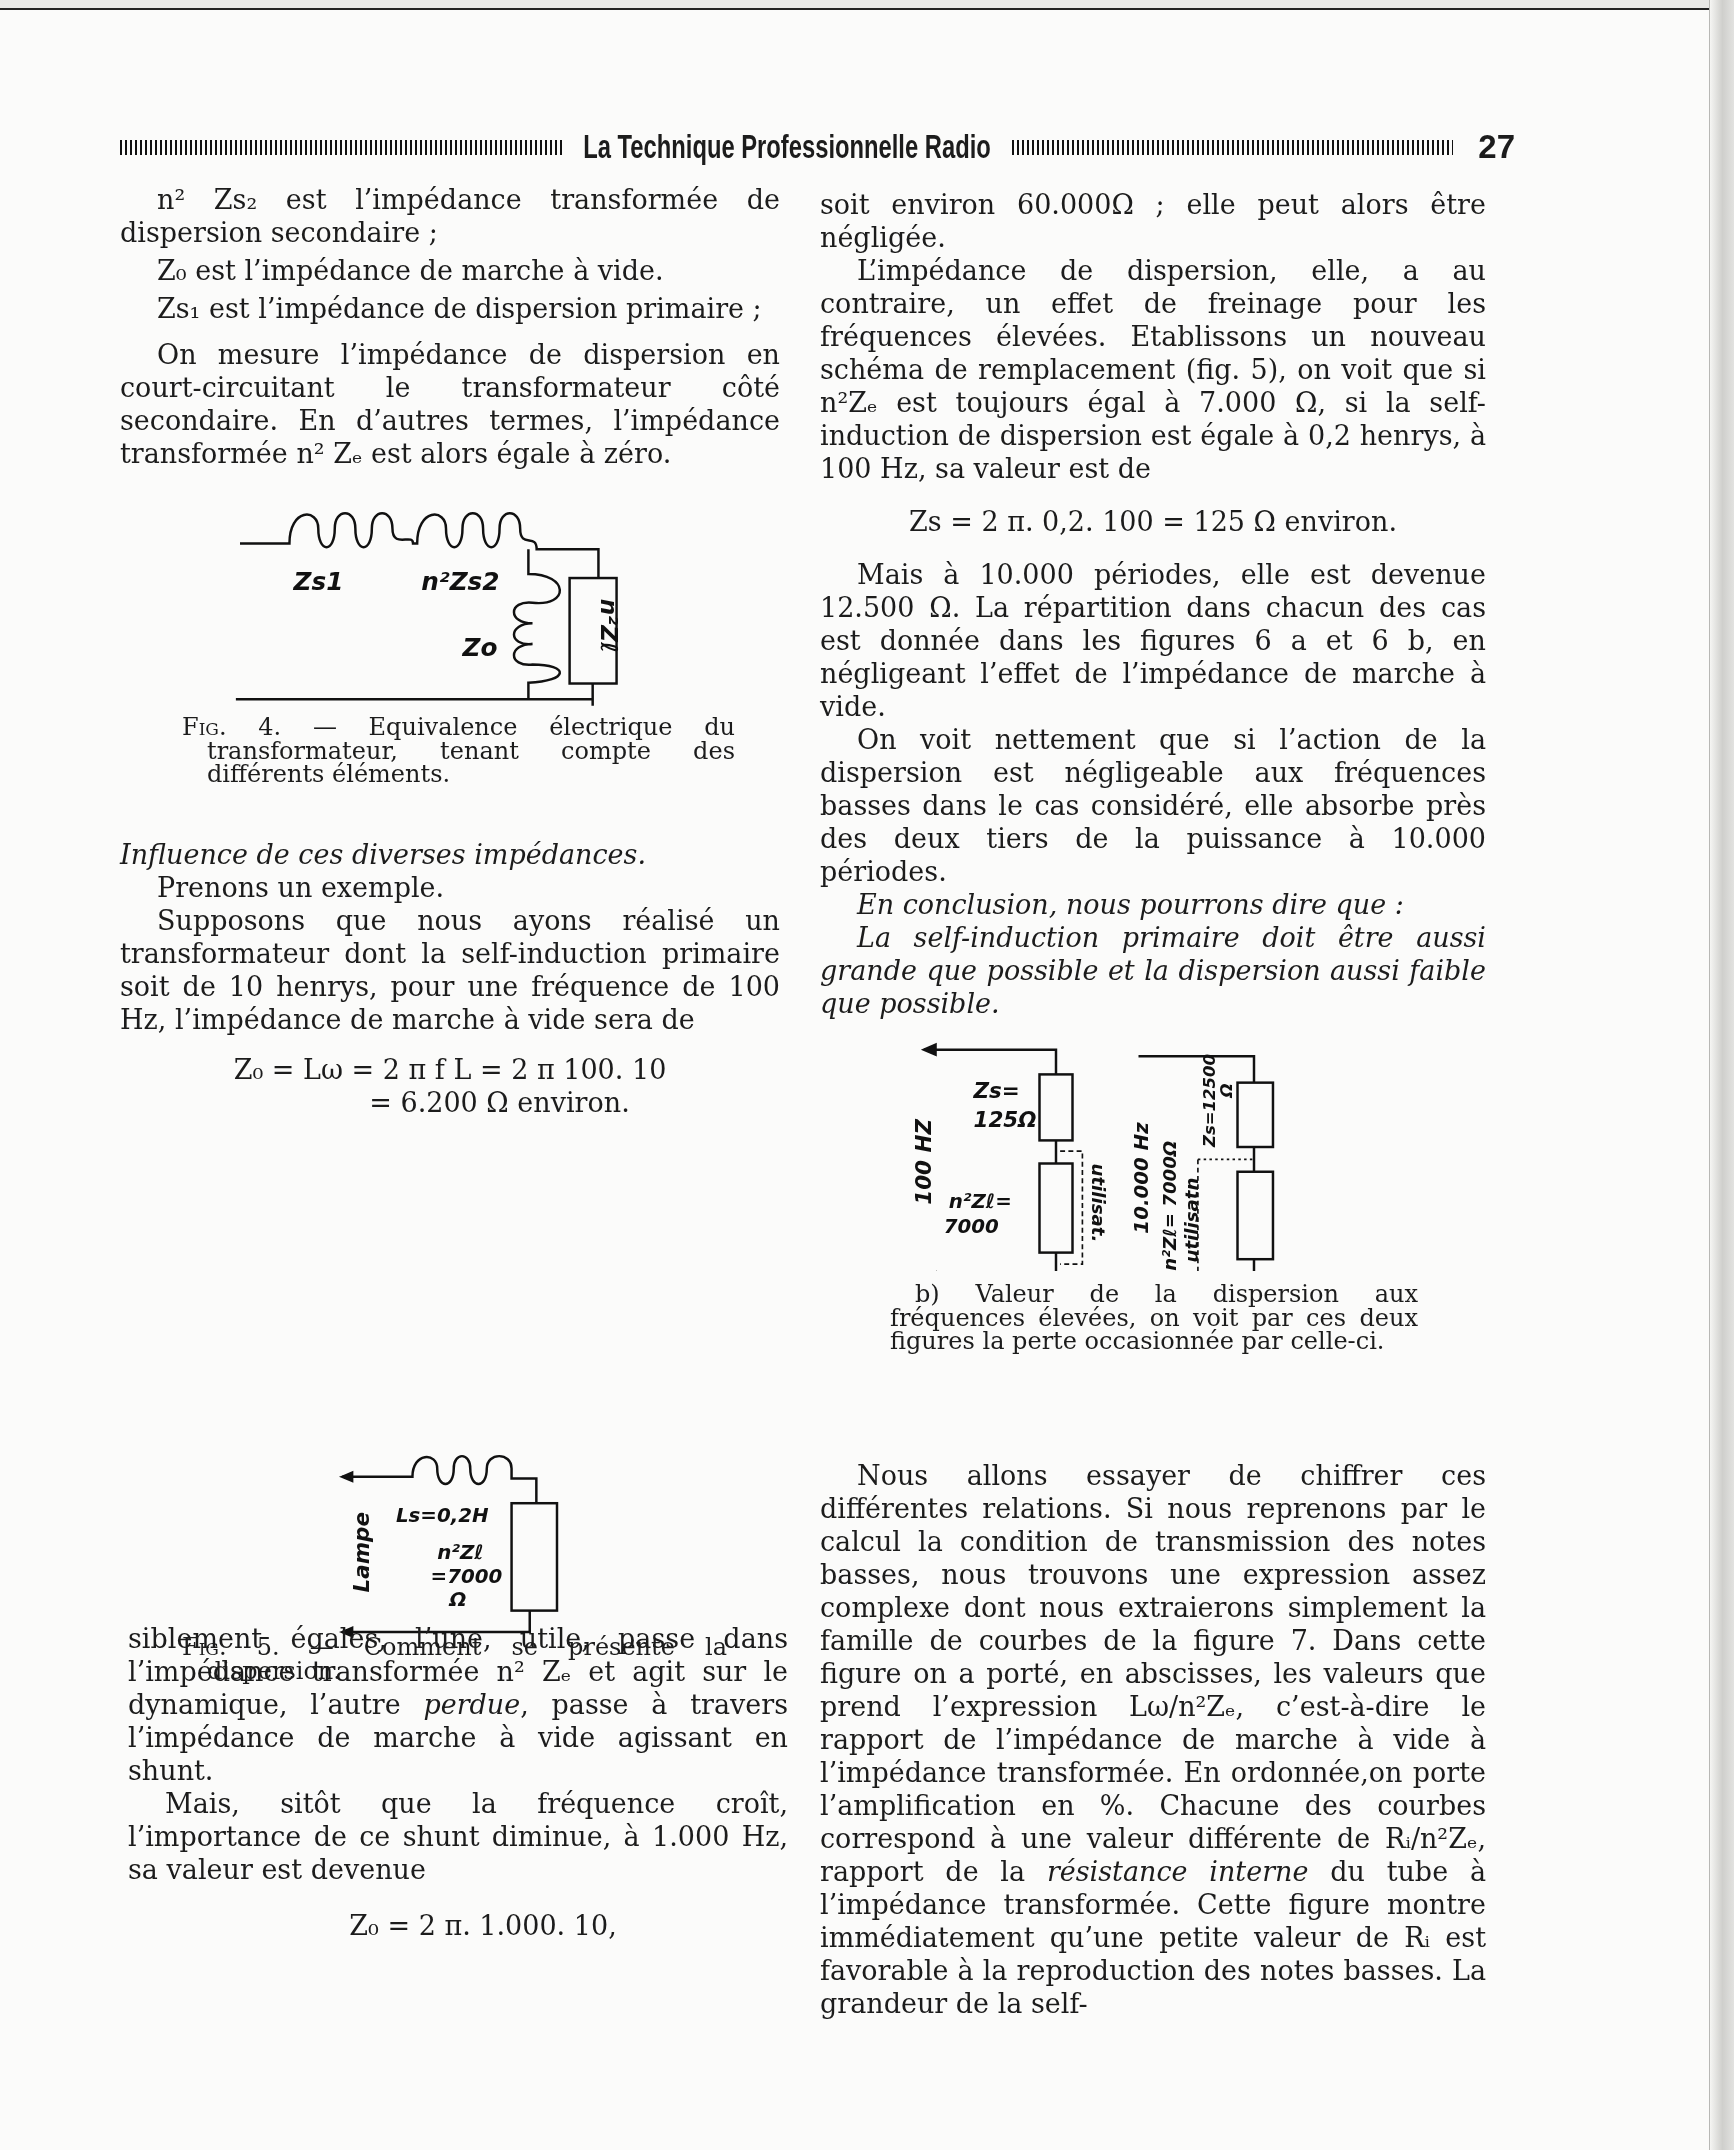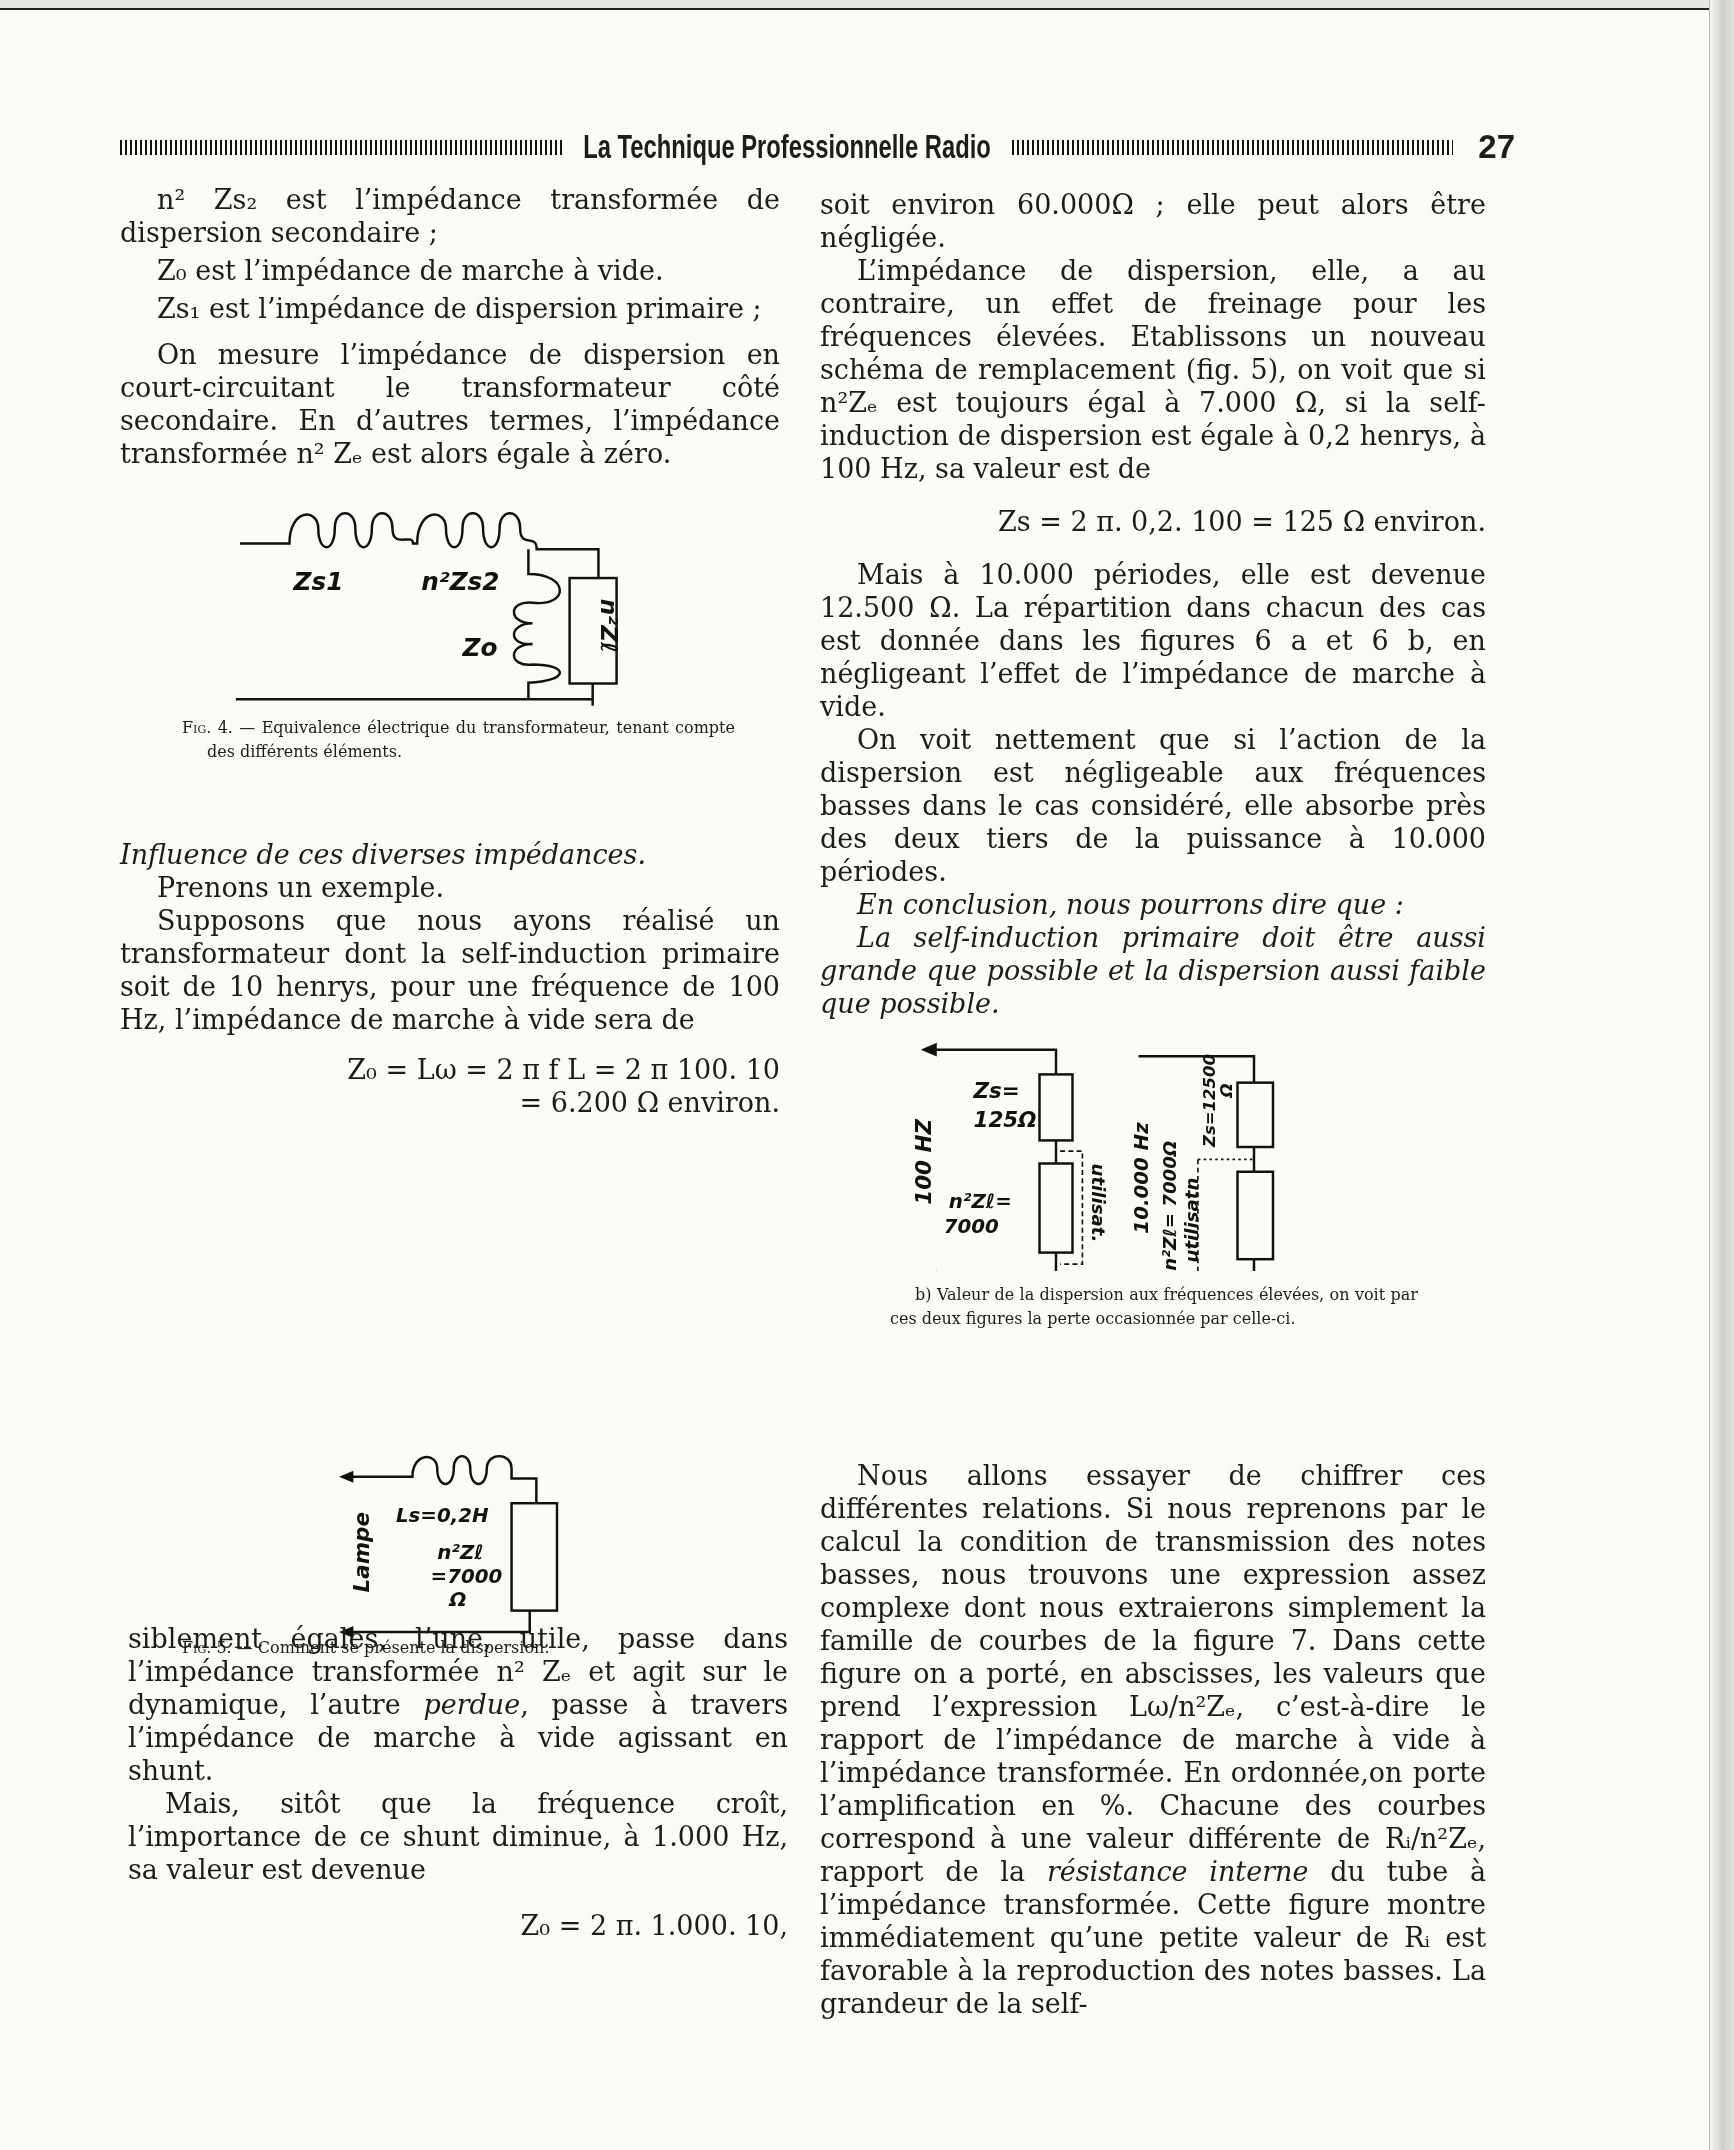--- a/index.html
+++ b/index.html
@@ -10,23 +10,23 @@
   .header { position:absolute; left:120px; top:122px; width:1395px; height:50px; display:flex; align-items:center; }
   .rule { flex:1; height:15px; background:repeating-linear-gradient(to right,#111 0 2.5px,#fbfbfa 2.5px 5px); }
   .header-title { font-family:"Liberation Sans","DejaVu Sans",sans-serif; font-weight:bold; font-size:33px; transform:scaleX(0.72); margin:0 -58px; letter-spacing:0; white-space:nowrap; }
   .page-num { font-family:"Liberation Sans",sans-serif; font-weight:bold; font-size:33px; margin-left:25px; }
   .col { position:absolute; font-size:27px; line-height:33px; text-align:justify; }
   .col-left { left:120px; width:660px; }
   .col-right { left:820px; width:666px; }
   p { margin:0; }
   .ind { text-indent:37px; }
   .gap { height:13.2px; }
-  .formula { text-align:right; margin:16.5px 0; }
+  .formula { text-align:center; margin:16.5px 0; }
   .it { font-style:italic; }
-  .caption { position:absolute; font-size:16px; line-height:23.5px; text-align:justify; }
+  .caption { position:absolute; font-size:24px; line-height:23.5px; text-align:justify; }
   .caption .sc { font-variant:small-caps; }
   .caption .hang { padding-left:25px; text-indent:-25px; }
   svg text { font-family:"DejaVu Sans",sans-serif; font-style:italic; font-weight:bold; fill:#111; }
   .diagram { position:absolute; }
 </style>
 </head>
 <body>
 
 <div class="page-edge-top"></div>
 <div class="page-edge-right"></div>

